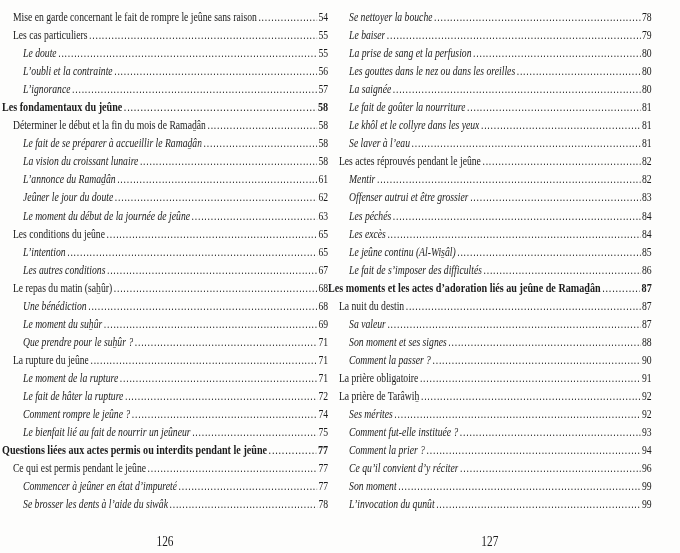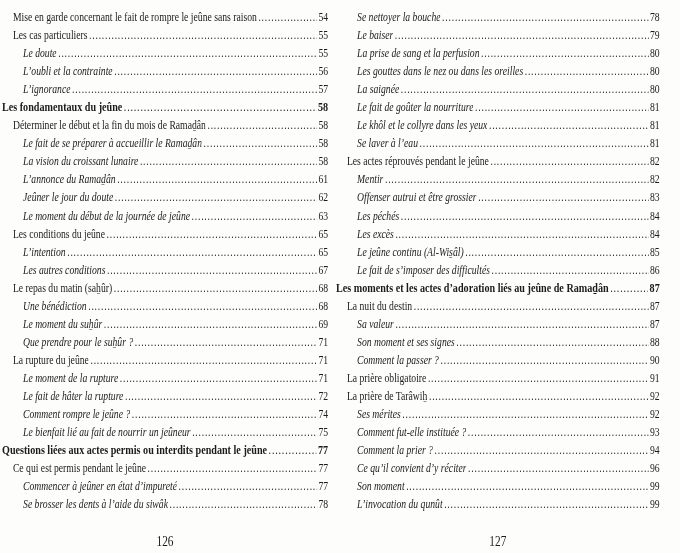--- a/index.html
+++ b/index.html
@@ -7,21 +7,21 @@
   html,body { margin:0; padding:0; }
   body {
     width:680px; height:553px; overflow:hidden;
     background:var(--page-bg);
     font-family:"Liberation Serif","DejaVu Serif",serif;
     color:var(--text-color);
   }
   .spread { position:relative; width:680px; height:553px; }
   .page { position:absolute; top:0; bottom:0; }
   #page-left  { left:2px;   width:330px; }
-  #page-right { left:336px; width:328px; }
+  #page-right { left:328px; width:328px; }
 
   
   .scale-wrap {
     position:absolute; top:0; bottom:0; left:0;
     transform:scaleX(0.78); transform-origin:0 0;
   }
   #page-left  .scale-wrap { width:418px; }
   #page-right .scale-wrap { width:415px; }
 
   .entries { position:absolute; top:8px; left:0; right:0; }

